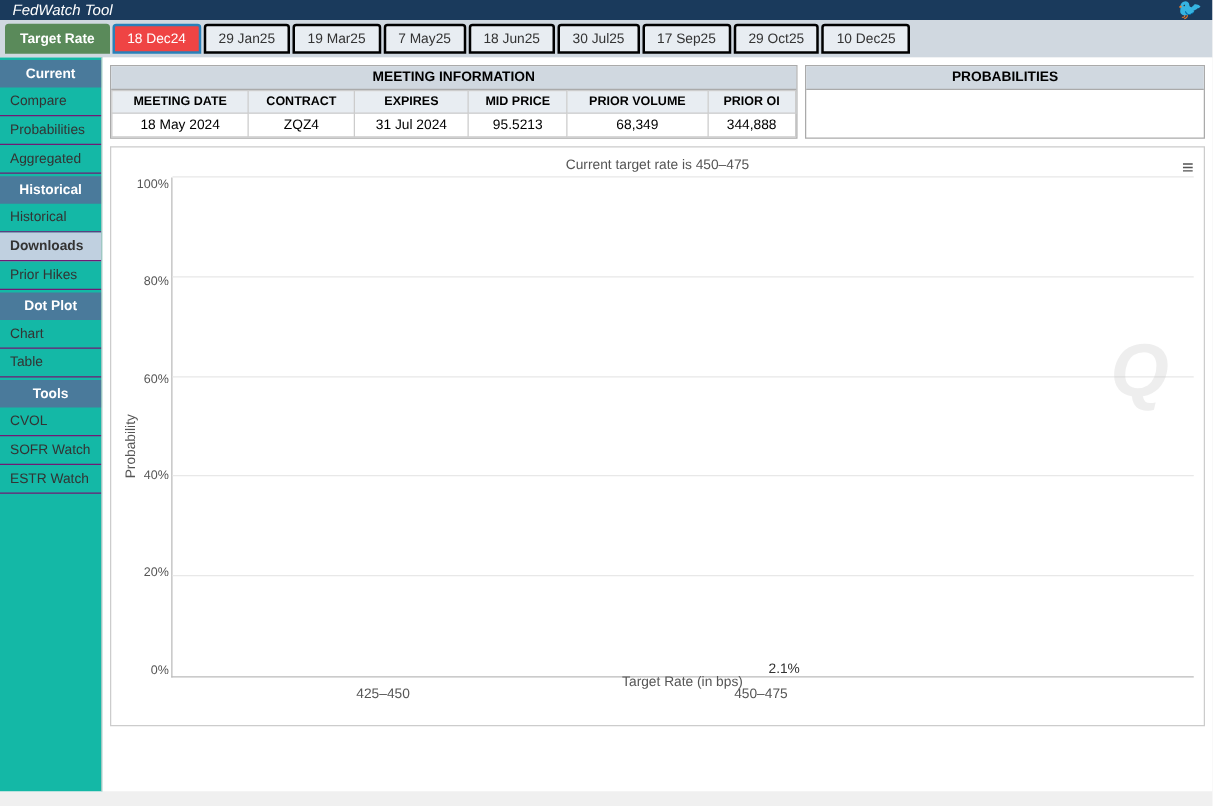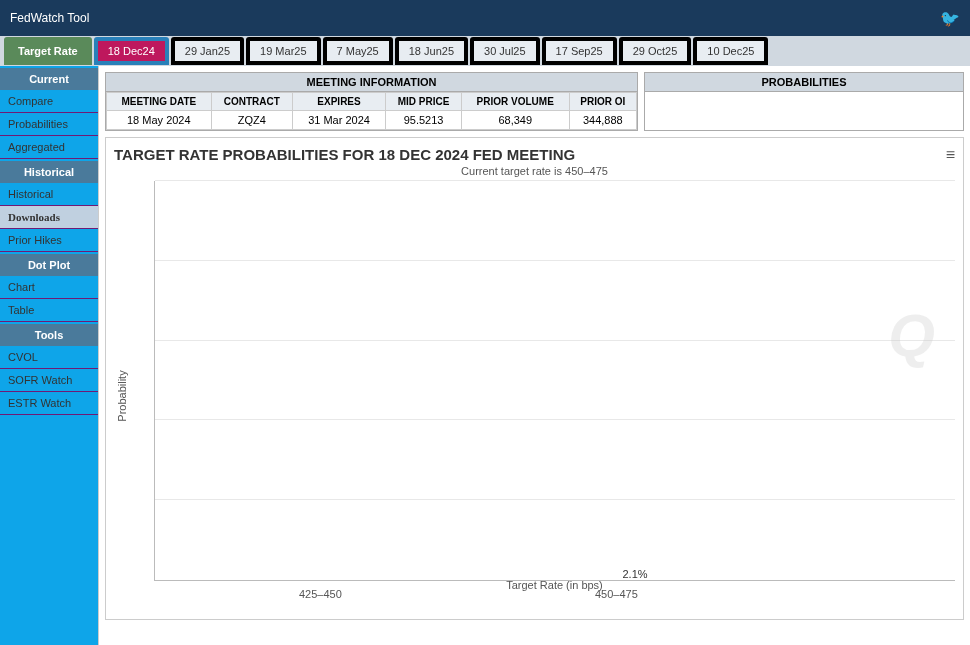--- a/index.html
+++ b/index.html
@@ -6,63 +6,64 @@
     body { font-family: Arial, sans-serif; font-size: 12px; background: #f0f0f0; width: 970px; height: 645px; overflow: hidden; }
 
     
     #header {
       background: #1a3a5c;
       color: white;
       display: flex;
       align-items: center;
       justify-content: space-between;
       padding: 0 10px;
-      height: 36px;
+      height: 16px;
+      font-style: italic;
     }
 
     
     #tabbar {
       background: #d0d8e0;
       display: flex;
       align-items: center;
       height: 30px;
       padding: 0 4px;
       gap: 2px;
     }
     .tab-btn {
       padding: 4px 10px;
-      border: 4px solid #000000;
+      border: 2px solid #000000;
       background: #e8edf2;
       cursor: pointer;
       font-size: 11px;
       border-radius: 3px 3px 0 0;
       color: #333;
     }
     .tab-btn.active {
-      background: #be185d;
+      background: #ef4444;
       color: white;
       border-color: #2980b9;
     }
     .tab-target-rate {
       background: #5a8a5a;
       color: white;
       border-color: #5a8a5a;
       font-weight: bold;
     }
 
     
     #main {
       display: flex;
       height: calc(645px - 28px - 30px);
     }
 
     
     #sidebar {
-      width: 99px;
-      background: #0ea5e9;
+      width: 82px;
+      background: #14b8a6;
       border-right: 1px solid #ccc;
       flex-shrink: 0;
       overflow-y: auto;
     }
     .sidebar-section-header {
       background: #4a7a9b;
       color: white;
       text-align: center;
       padding: 5px 4px;
       font-size: 11px;
@@ -70,21 +71,21 @@
       cursor: pointer;
       margin-top: 2px;
     }
     .sidebar-item {
       padding: 5px 8px;
       cursor: pointer;
       font-size: 11px;
       color: #333;
       border-bottom: 1px solid #701a75;
     }
-    .sidebar-item.active { background: #c0d0e0; font-weight: bold; font-family: Liberation Serif, serif; }
+    .sidebar-item.active { background: #c0d0e0; font-weight: bold; }
 
     
     #content {
       flex: 1;
       background: white;
       overflow: auto;
       padding: 6px;
     }
 
     
@@ -320,43 +321,50 @@
               <th>EXPIRES</th>
               <th>MID PRICE</th>
               <th>PRIOR VOLUME</th>
               <th>PRIOR OI</th>
             </tr>
           </thead>
           <tbody>
             <tr>
               <td>18 May 2024</td>
               <td>ZQZ4</td>
-              <td>31 Mar 2024</td>
+              <td>31 Jul 2024</td>
               <td>95.5213</td>
               <td>68,349</td>
               <td>344,888</td>
             </tr>
           </tbody>
         </table>
       </div>
 
       <div class="prob-box">
         <div class="info-box-header">PROBABILITIES</div>
       </div>
     </div>
 
     <div id="chart-area">
-      <div id="chart-title">TARGET RATE PROBABILITIES FOR 18 DEC 2024 FED MEETING</div>
       <div id="chart-subtitle">Current target rate is 450–475</div>
       <div id="chart-menu">≡</div>
 
       <div id="chart-container">
 
         <div class="y-axis-title">Probability</div>
 
+        <div class="y-axis">
+          <span class="y-label">100%</span>
+          <span class="y-label">80%</span>
+          <span class="y-label">60%</span>
+          <span class="y-label">40%</span>
+          <span class="y-label">20%</span>
+          <span class="y-label">0%</span>
+        </div>
 
         <div class="chart-plot">
 
           <div class="gridline" style="bottom: 20%;"></div>
           <div class="gridline" style="bottom: 40%;"></div>
           <div class="gridline" style="bottom: 60%;"></div>
           <div class="gridline" style="bottom: 80%;"></div>
           <div class="gridline" style="bottom: 100%;"></div>
 
           <div class="watermark">Q</div>

